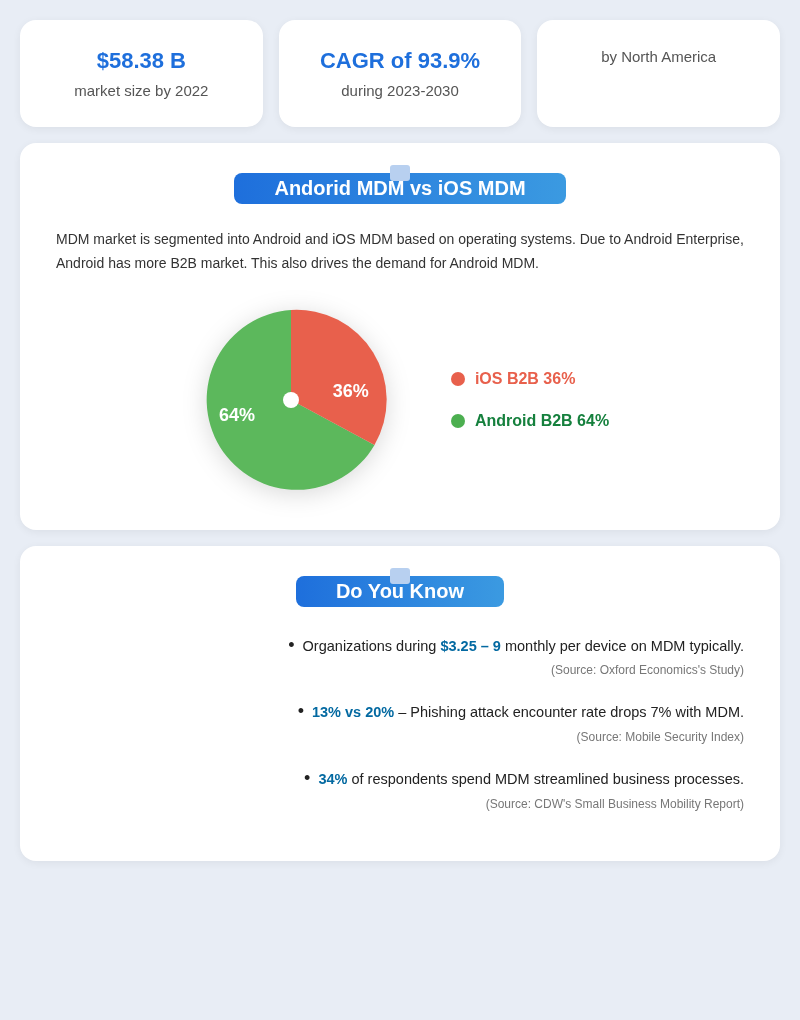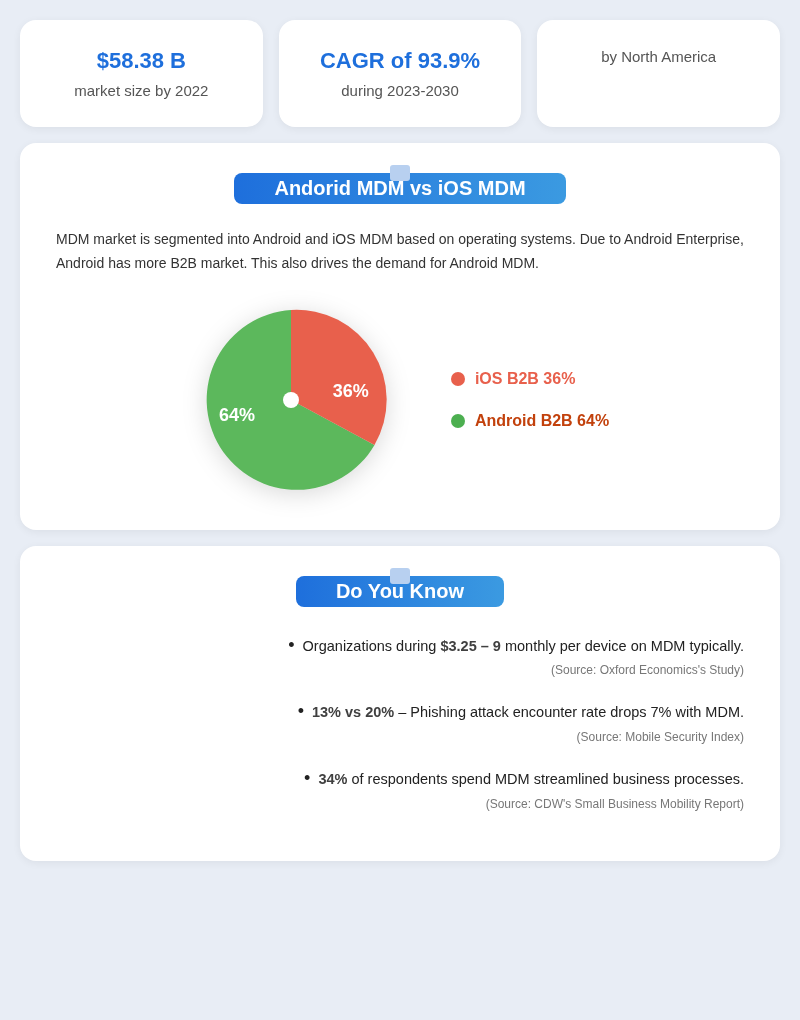--- a/index.html
+++ b/index.html
@@ -137,21 +137,21 @@
       width: 14px;
       height: 14px;
       border-radius: 50%;
       flex-shrink: 0;
     }
 
     .legend-dot-ios { background: #e8604c; }
     .legend-dot-android { background: #4caf50; }
 
     .legend-text-ios { color: #e8604c; }
-    .legend-text-android { color: #c2410c; }
+    .legend-text-android { color: #15803d; }
 
     
     .do-you-know-section {
       background: white;
       border-radius: 16px;
       padding: 30px 36px;
       box-shadow: 0 2px 8px rgba(0,0,0,0.06);
       text-align: right;
     }
 
@@ -160,21 +160,21 @@
     }
 
     .fact-text {
       font-size: 14.5px;
       color: #222;
       font-weight: 400;
       line-height: 1.6;
     }
 
     .fact-highlight {
-      color: #404040;
+      color: #0369a1;
       font-weight: 700;
     }
 
     .fact-source {
       font-size: 12px;
       color: #777;
       margin-top: 4px;
     }
 
     .bullet {

